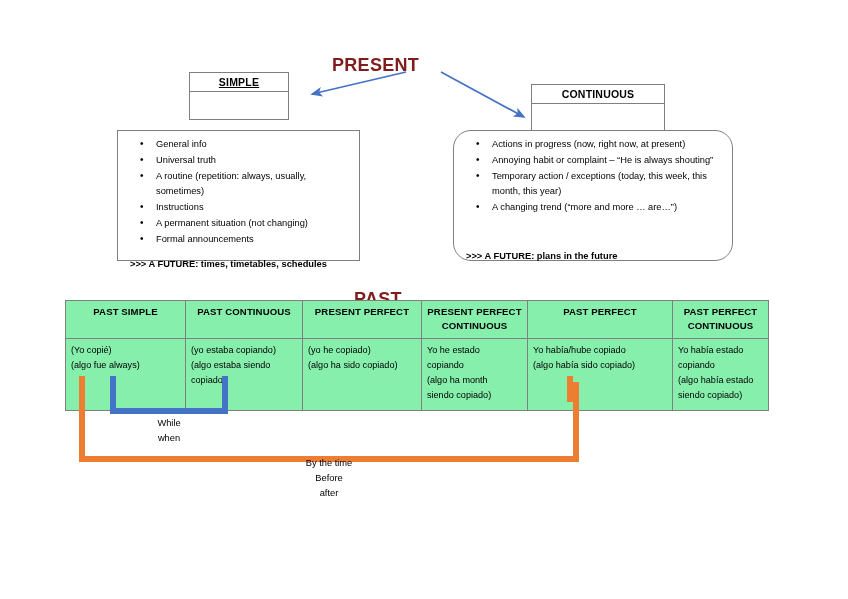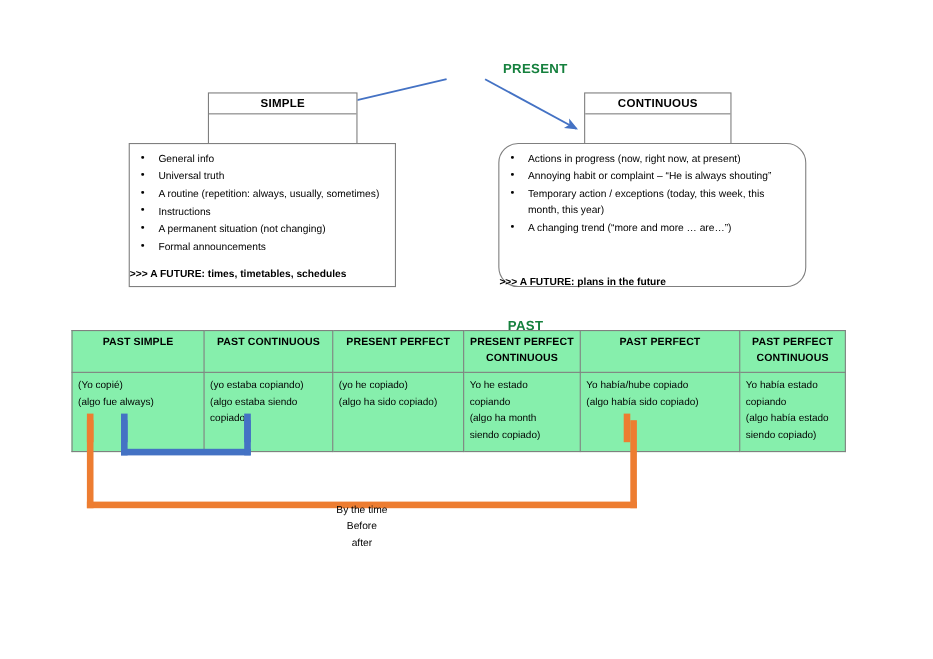--- a/index.html
+++ b/index.html
@@ -16,24 +16,24 @@
     width: 848px;
     height: 599px;
     background: #ffffff;
     overflow: hidden;
   }
   .abs { position: absolute; }
 
   
   .section-title {
     font-weight: bold;
-    font-size: 12px;
+    font-size: 18px;
     letter-spacing: 0.3px;
-    text-align: right;
-    color: #15803d;
+    text-align: left;
+    color: #7f1d1d;
   }
 
   
   .tense-box {
     border: 1px solid #7f7f7f;
     background: #ffffff;
     box-sizing: border-box;
   }
   .tense-box .tense-head {
     border-bottom: 1px solid #7f7f7f;
@@ -48,21 +48,21 @@
     font-size: 10.5px;
     padding: 2px 3px 4px 3px;
     line-height: 14px;
   }
 
   
   .detail-box {
     border: 1px solid #7f7f7f;
     background: #ffffff;
     box-sizing: border-box;
-    padding: 6px 8px 6px 0;
+    padding: 6px 8px 6px 12px;
     font-size: 9.3px;
     line-height: 15px;
   }
   .detail-box ul {
     margin: 0;
     padding: 0 0 0 26px;
     list-style: none;
   }
   .detail-box ul li {
     position: relative;
@@ -145,21 +145,21 @@
   <svg class="arrows" width="848" height="599">
     <defs>
       <marker id="ah" markerWidth="7" markerHeight="7" refX="6" refY="3.2" orient="auto" markerUnits="strokeWidth">
         <path d="M0,0.3 L7,3.2 L0,6.1 L1.7,3.2 z" fill="#4472C4"></path>
       </marker>
     </defs>
     <line x1="406" y1="72" x2="312" y2="94" stroke="#4472C4" stroke-width="1.7" marker-end="url(#ah)"></line>
     <line x1="441" y1="72" x2="524" y2="117" stroke="#4472C4" stroke-width="1.7" marker-end="url(#ah)"></line>
   </svg>
 
-  <div class="abs tense-box" style="left:189px; top:84px; width:136px; height:48px;">
+  <div class="abs tense-box" style="left:189px; top:72px; width:100px; height:48px;text-decoration:underline;">
     <div class="tense-head">SIMPLE</div>
   </div>
 
   <div class="abs tense-box" style="left:531px; top:84px; width:134px; height:48px;">
     <div class="tense-head">CONTINUOUS</div>
   </div>
 
   <div class="abs detail-box" style="left:117px; top:130px; width:243px; height:131px;">
     <ul>
       <li>General info</li>
@@ -237,20 +237,24 @@
       </tr>
     </tbody>
   </table>
 
   <div class="abs stub-orange" style="left:79px; top:376px; height:26px;"></div>
   <div class="abs stub-blue" style="left:110px; top:376px; height:26px;"></div>
   <div class="abs stub-blue" style="left:222px; top:376px; height:26px;"></div>
   <div class="abs stub-orange" style="left:567px; top:376px; height:26px;"></div>
 
   <div class="abs bracket bracket-blue" style="left:110px; top:382px; width:118px; height:32px;"></div>
+  <div class="abs bracket-label" style="left:109px; top:416px; width:120px;">
+    <span class="cell-line">While</span>
+    <span class="cell-line">when</span>
+  </div>
 
   <div class="abs bracket bracket-orange" style="left:79px; top:382px; width:500px; height:80px;"></div>
   <div class="abs bracket-label" style="left:239px; top:456px; width:180px;">
     <span class="cell-line">By the time</span>
     <span class="cell-line">Before</span>
     <span class="cell-line">after</span>
   </div>
 
 </div>
 

